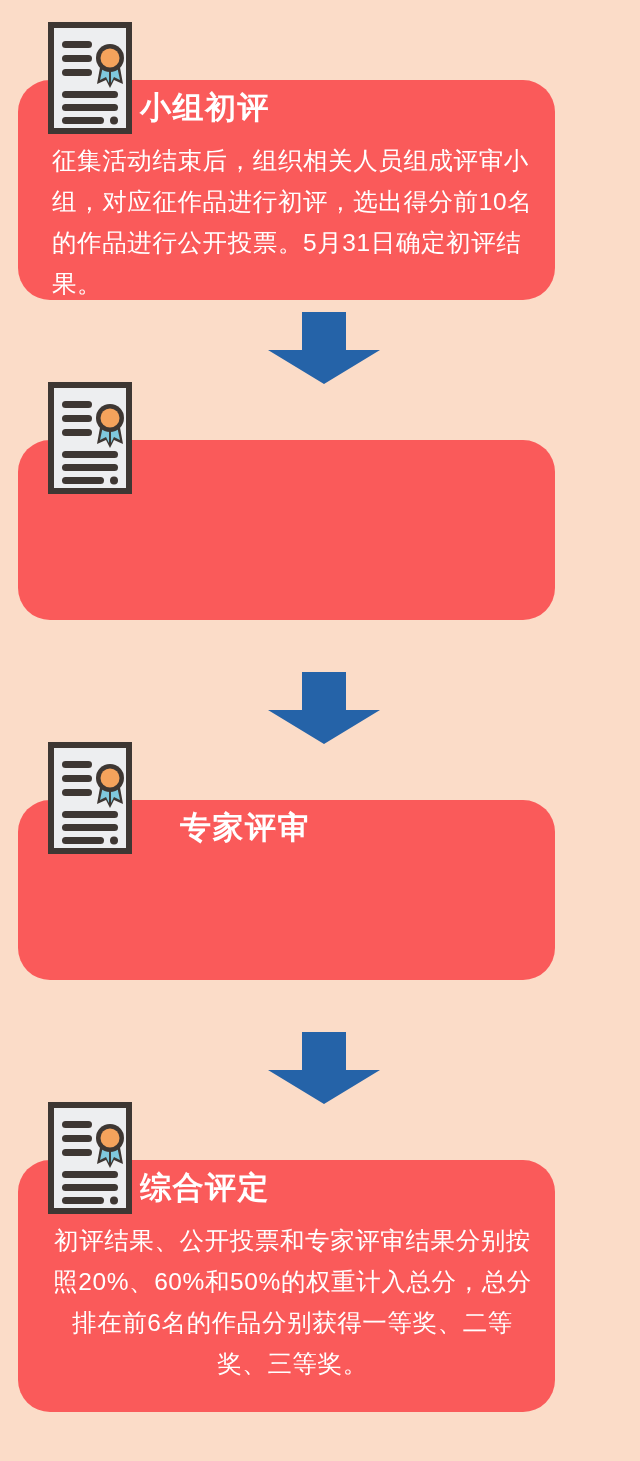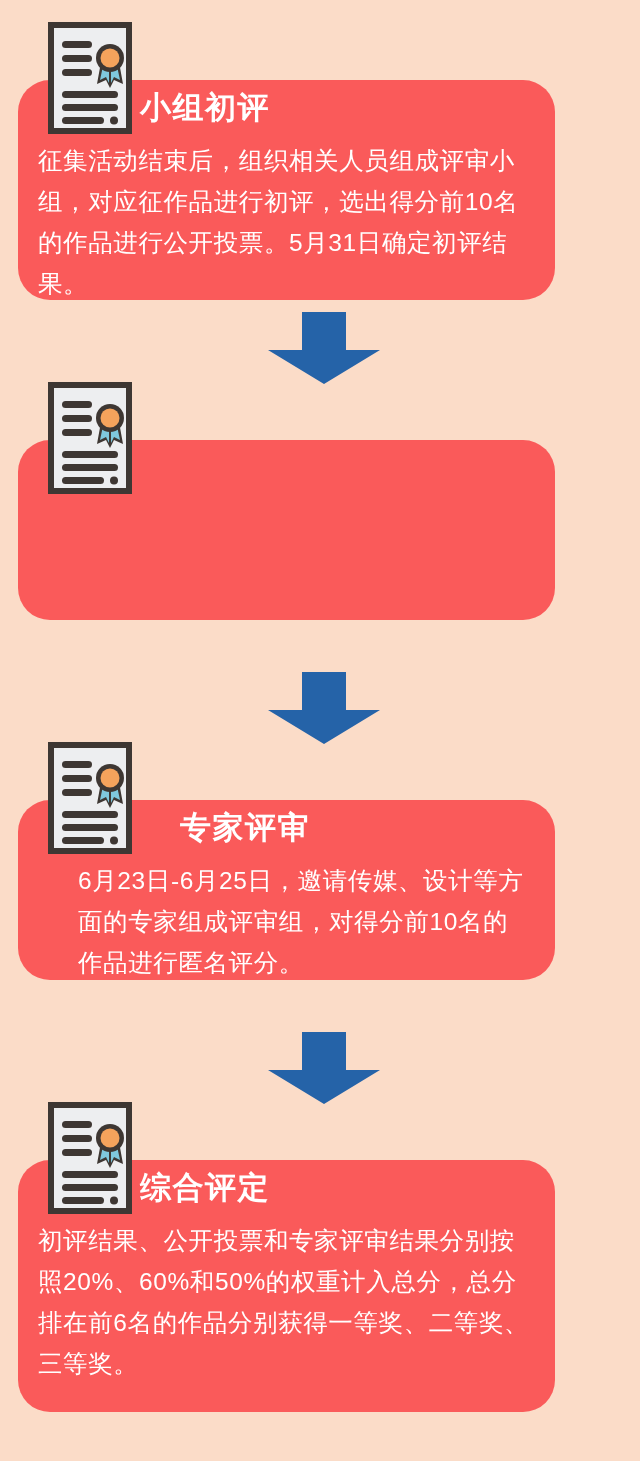--- a/index.html
+++ b/index.html
@@ -50,20 +50,21 @@
     line-height: 40px;
     white-space: nowrap;
   }
   .body-text {
     color: #FFFFFF;
     font-size: 24.5px;
     line-height: 41px;
     letter-spacing: 0.6px;
     padding: 0 22px 0 20px;
     white-space: pre-line;
+    margin-left: 14px;
   }
 
   
   .cert-icon {
     position: absolute;
     left: 48px;
     width: 84px;
     height: 112px;
     z-index: 5;
   }
@@ -141,21 +142,20 @@
     <svg viewBox="0 0 112 72" width="112" height="72" aria-hidden="true">
       <polygon points="34,0 78,0 78,38 112,38 56,72 0,38 34,38" fill="#2563A8"></polygon>
     </svg>
   </div>
 
   <div class="step" style="top:720px;">
     <div class="card" style="top:80px; height:180px;padding-left:40px;">
       <div class="card-head">
         <div class="title">专家评审</div>
       </div>
-      <div class="body-text">6月23日-6月25日，邀请传媒、设计等方面的专家组成评审组，对得分前10名的作品进行匿名评分。</div>
     </div>
     <div class="cert-icon" style="top:22px;">
       <svg viewBox="0 0 84 112" width="84" height="112" aria-hidden="true">
         <rect x="3" y="3" width="78" height="106" fill="#EDEEF0" stroke="#3E3733" stroke-width="6"></rect>
         <rect x="14" y="19" width="30" height="7" rx="3.5" fill="#3E3733"></rect>
         <rect x="14" y="33" width="30" height="7" rx="3.5" fill="#3E3733"></rect>
         <rect x="14" y="47" width="30" height="7" rx="3.5" fill="#3E3733"></rect>
         <path d="M53 40 L49 62 L58 58 L62 66 L66 58 L75 62 L71 40 Z" fill="#3E3733"></path>
         <path d="M55 44 L52 58 L58 55 L61 61 L61 46 Z" fill="#7FC8DE"></path>
         <path d="M69 44 L72 58 L66 55 L63 61 L63 46 Z" fill="#7FC8DE"></path>
@@ -169,21 +169,21 @@
     </div>
   </div>
 
   <div class="arrow" style="top:1032px;">
     <svg viewBox="0 0 112 72" width="112" height="72" aria-hidden="true">
       <polygon points="34,0 78,0 78,38 112,38 56,72 0,38 34,38" fill="#2563A8"></polygon>
     </svg>
   </div>
 
   <div class="step" style="top:1080px;">
-    <div class="card" style="top:80px; height:252px;">
+    <div class="card" style="top:80px; height:252px;text-align:center;">
       <div class="card-head">
         <div class="title">综合评定</div>
       </div>
       <div class="body-text">初评结果、公开投票和专家评审结果分别按照20%、60%和50%的权重计入总分，总分排在前6名的作品分别获得一等奖、二等奖、三等奖。</div>
     </div>
     <div class="cert-icon" style="top:22px;">
       <svg viewBox="0 0 84 112" width="84" height="112" aria-hidden="true">
         <rect x="3" y="3" width="78" height="106" fill="#EDEEF0" stroke="#3E3733" stroke-width="6"></rect>
         <rect x="14" y="19" width="30" height="7" rx="3.5" fill="#3E3733"></rect>
         <rect x="14" y="33" width="30" height="7" rx="3.5" fill="#3E3733"></rect>

